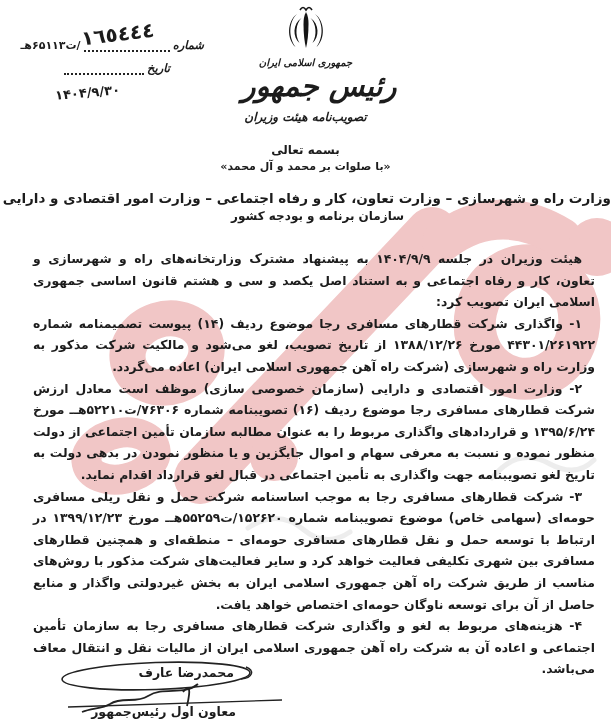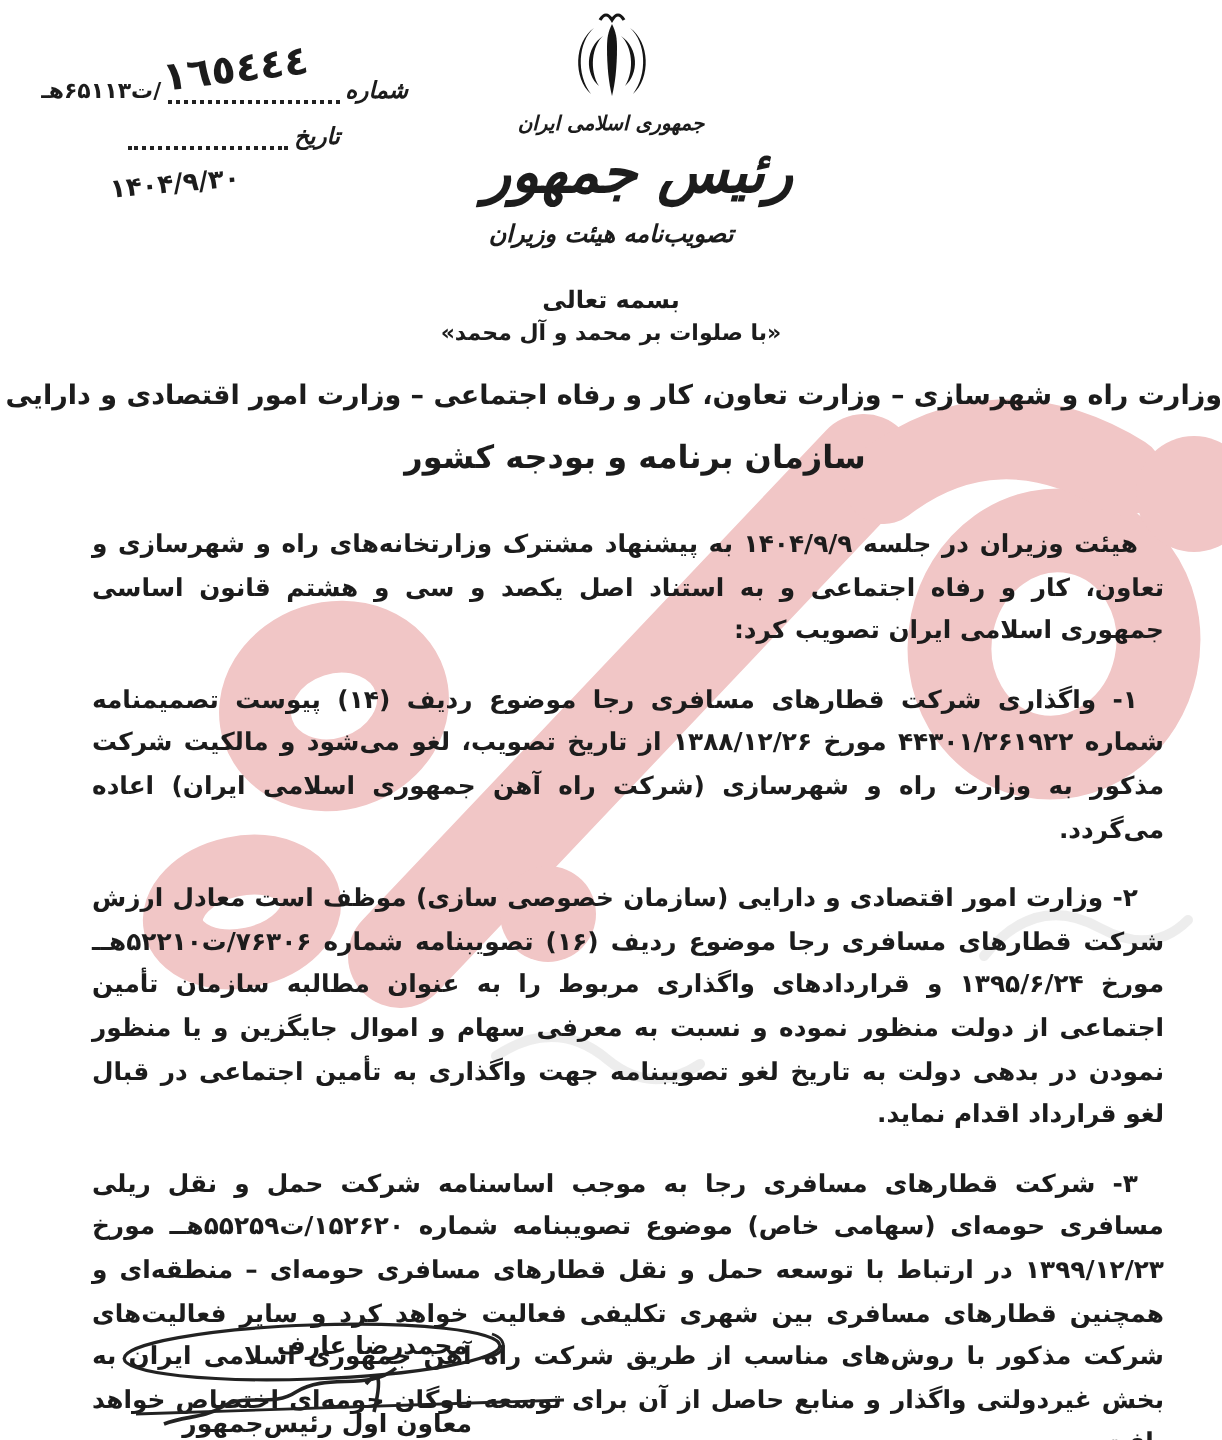--- a/index.html
+++ b/index.html
@@ -32,27 +32,27 @@
     position:absolute;top:47px;right:84px;font-size:13px;letter-spacing:1px;
     transform:rotate(-5deg);white-space:nowrap;
   }
   
   .invocation{position:absolute;top:143px;left:0;right:0;text-align:center;z-index:2;}
   .besmele{font-size:12px;font-weight:bold;}
   .salawat{font-size:11px;font-weight:bold;margin-top:3px;}
   
   .addressees{position:absolute;top:190px;left:0;right:0;text-align:center;z-index:2;font-weight:bold;padding-left:24px;}
   .addr1{font-size:13.5px;white-space:nowrap;}
-  .addr2{font-size:16px;margin-top:13px;}
+  .addr2{font-size:12px;margin-top:3px;}
   
   .body{
     position:absolute;top:248px;right:16px;width:562px;z-index:2;
     font-size:12.4px;line-height:21.6px;font-weight:bold;text-align:justify;
   }
-  .body p{margin:13px;text-indent:13px;}
+  .body p{margin:0;text-indent:13px;}
   
   .sig{position:absolute;top:650px;left:48px;width:300px;height:70px;z-index:2;}
   .sig svg{position:absolute;top:0;left:0;}
   .sig-name{position:absolute;top:15px;right:114px;font-size:12.5px;font-weight:bold;white-space:nowrap;}
   .sig-title{position:absolute;top:54px;right:112px;font-size:12.5px;font-weight:bold;white-space:nowrap;}
 </style>
 </head>
 <body>
 
 <div id="doc">
@@ -113,20 +113,21 @@
   <div class="addressees">
     <div class="addr1">وزارت راه و شهرسازی – وزارت تعاون، کار و رفاه اجتماعی – وزارت امور اقتصادی و دارایی</div>
     <div class="addr2">سازمان برنامه و بودجه کشور</div>
   </div>
 
   <div class="body">
     <p>هیئت وزیران در جلسه ۱۴۰۴/۹/۹ به پیشنهاد مشترک وزارتخانه‌های راه و شهرسازی و تعاون، کار و رفاه اجتماعی و به استناد اصل یکصد و سی و هشتم قانون اساسی جمهوری اسلامی ایران تصویب کرد:</p>
     <p>۱- واگذاری شرکت قطارهای مسافری رجا موضوع ردیف (۱۴) پیوست تصمیمنامه شماره ۴۴۳۰۱/۲۶۱۹۲۲ مورخ ۱۳۸۸/۱۲/۲۶ از تاریخ تصویب، لغو می‌شود و مالکیت شرکت مذکور به وزارت راه و شهرسازی (شرکت راه آهن جمهوری اسلامی ایران) اعاده می‌گردد.</p>
     <p>۲- وزارت امور اقتصادی و دارایی (سازمان خصوصی سازی) موظف است معادل ارزش شرکت قطارهای مسافری رجا موضوع ردیف (۱۶) تصویبنامه شماره ۷۶۳۰۶/ت۵۲۲۱۰هــ مورخ ۱۳۹۵/۶/۲۴ و قراردادهای واگذاری مربوط را به عنوان مطالبه سازمان تأمین اجتماعی از دولت منظور نموده و نسبت به معرفی سهام و اموال جایگزین و یا منظور نمودن در بدهی دولت به تاریخ لغو تصویبنامه جهت واگذاری به تأمین اجتماعی در قبال لغو قرارداد اقدام نماید.</p>
     <p>۳- شرکت قطارهای مسافری رجا به موجب اساسنامه شرکت حمل و نقل ریلی مسافری حومه‌ای (سهامی خاص) موضوع تصویبنامه شماره ۱۵۲۶۲۰/ت۵۵۲۵۹هــ مورخ ۱۳۹۹/۱۲/۲۳ در ارتباط با توسعه حمل و نقل قطارهای مسافری حومه‌ای – منطقه‌ای و همچنین قطارهای مسافری بین شهری تکلیفی فعالیت خواهد کرد و سایر فعالیت‌های شرکت مذکور با روش‌های مناسب از طریق شرکت راه آهن جمهوری اسلامی ایران به بخش غیردولتی واگذار و منابع حاصل از آن برای توسعه ناوگان حومه‌ای اختصاص خواهد یافت.</p>
+    <p>۴- هزینه‌های مربوط به لغو و واگذاری شرکت قطارهای مسافری رجا به سازمان تأمین اجتماعی و اعاده آن به شرکت راه آهن جمهوری اسلامی ایران از مالیات نقل و انتقال معاف می‌باشد.</p>
   </div>
 
   <div class="sig">
     <svg width="300" height="70" viewBox="0 0 300 70" aria-hidden="true">
       <g fill="none" stroke="#222">
         <ellipse cx="108" cy="26" rx="94" ry="13.5" stroke-width="1.6" transform="rotate(-2 108 26)"></ellipse>
         <path d="M198 17 c 9 3 7 11 -5 12" stroke-width="1.4"></path>
         <path d="M150 34 c -14 12 -34 2 -50 12 c -12 8 -26 0 -38 8 c -8 5 -18 4 -28 8" stroke-width="1.8"></path>
         <path d="M135 42 q 10 -12 4 14" stroke-width="1.8"></path>
         <path d="M234 50 L 20 57" stroke-width="1.4"></path>

